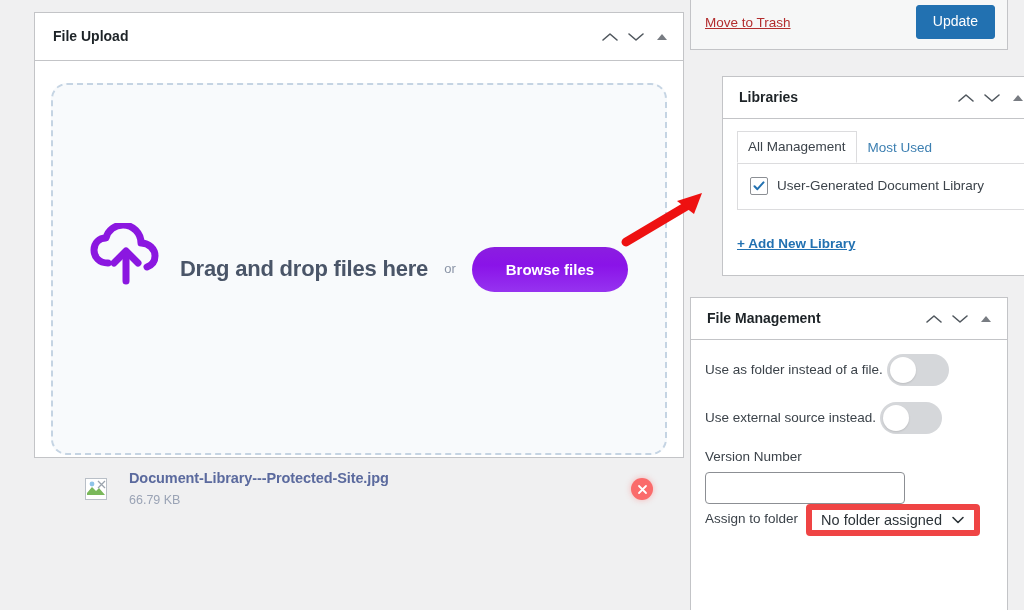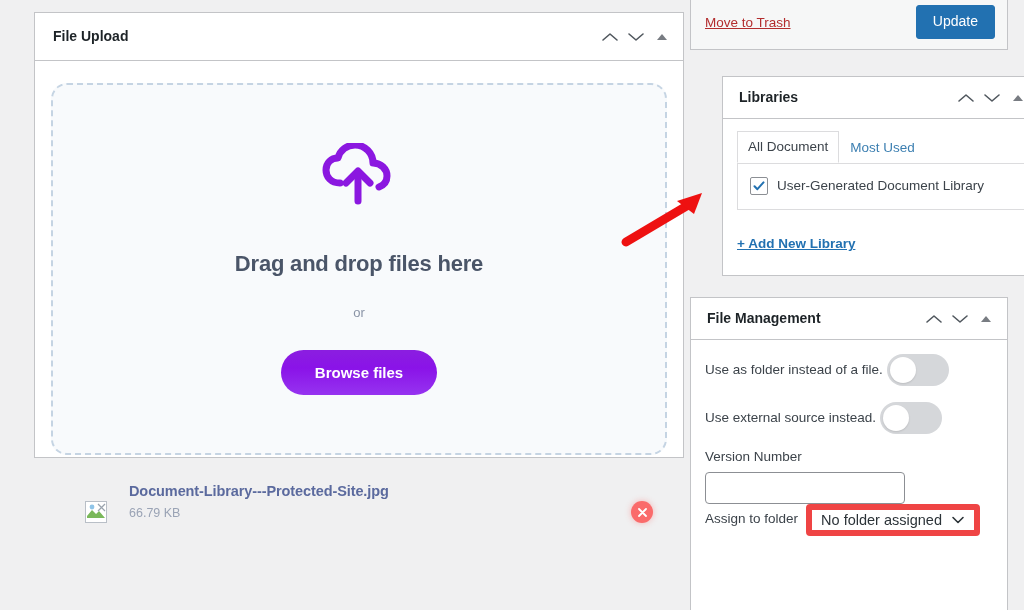--- a/index.html
+++ b/index.html
@@ -79,21 +79,20 @@
     box-sizing: border-box;
     height: calc(100% - 48px);
   }
 
   .dropzone {
     border: 2px dashed #c5d4e3;
     border-radius: 16px;
     background: #f8fafc;
     height: 372px;
     display: flex;
-    flex-direction: column;
     align-items: center;
     justify-content: center;
     box-sizing: border-box;
     gap: 16px;
   }
   .dz-icon { margin-bottom: 26px; }
   .dz-title {
     font-size: 22px;
     font-weight: 700;
     color: #4a5568;
@@ -114,21 +113,21 @@
     border-radius: 26px;
     padding: 15px 34px;
     cursor: pointer;
     font-family: "Liberation Sans", sans-serif;
     line-height: 1;
   }
 
   
   .file-row {
     display: flex;
-    align-items: flex-end;
+    align-items: center;
     height: 68px;
     padding: 0 14px 0 34px;
     box-sizing: border-box;
   }
   .file-thumb {
     width: 22px;
     height: 22px;
     flex: 0 0 auto;
     margin-right: 22px;
   }
@@ -443,21 +442,21 @@
           </svg>
       </div>
       <div class="toggle-btn">
         <span class="tri-up"></span>
       </div>
     </div>
   </div>
 
   <div class="lib-body">
     <div class="tabs">
-      <div class="tab active">All Document</div>
+      <div class="tab active">All Management</div>
       <div class="tab inactive">Most Used</div>
     </div>
     <div class="lib-list">
       <div class="lib-item">
         <span class="lib-checkbox">
           <svg width="12" height="12" viewBox="0 0 12 12">
               <path d="M1.5 6.2 L4.4 9.2 L10.5 2.4" stroke="#2271b1" stroke-width="2" fill="none" stroke-linecap="round" stroke-linejoin="round"></path>
             </svg>
         </span>
         <span class="lib-label">User-Generated Document Library</span>

